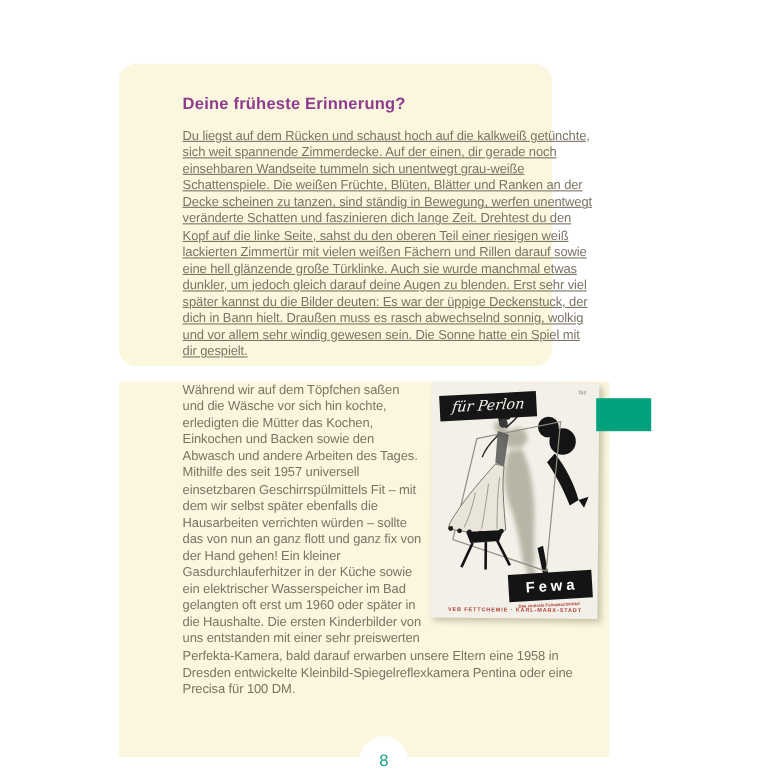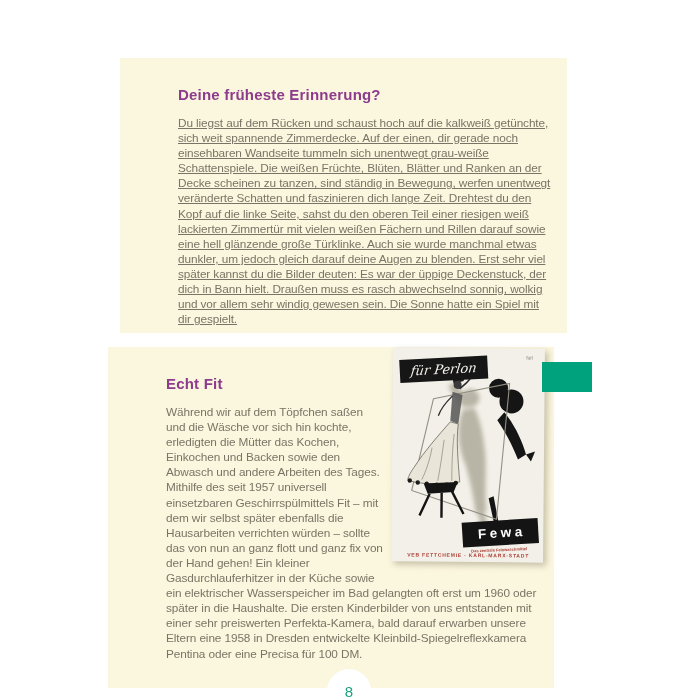--- a/index.html
+++ b/index.html
@@ -6,22 +6,23 @@
   body{
     width:700px;height:700px;position:relative;overflow:hidden;
     background:#ffffff;
     font-family:"Liberation Sans", sans-serif;
   }
   .page{position:absolute;inset:0;background:#ffffff;}
   .cream-block{
     position:absolute;background:#fbf6de;box-sizing:border-box;
   }
   #block-memory{
-    left:120px;top:58px;width:447px;height:275px;
+    left:108px;top:58px;width:394px;height:275px;
     padding:28px 14px 0 58px;
+    border-radius:16px;
   }
   #block-echtfit{
     left:108px;top:347px;width:446px;height:341px;
     padding:0 10px 0 58px;
   }
   .sec-heading{
     color:#8d3b8d;font-size:15px;font-weight:700;letter-spacing:.2px;
     margin:0 0 13px 0;
   }
   #block-echtfit .sec-heading{margin:28px 0 13px 0;}
@@ -142,21 +143,20 @@
       </div>
       <span class="corner-mark">fait</span>
 
       <div class="fewa-box">
         <span class="fewa-text">Fewa</span>
       </div>
       <div class="ad-tagline">Das zentrale Feinwaschmittel</div>
       <div class="ad-manufacturer">VEB FETTCHEMIE · KARL-MARX-STADT</div>
     </figure>
 
-    <h2 class="sec-heading">Echt Fit</h2>
     <p class="body-text">Während wir auf dem Töpfchen saßen und die Wäsche vor sich hin kochte, erledigten die Mütter das Kochen, Einkochen und Backen sowie den Abwasch und andere Arbeiten des Tages. Mithilfe des seit 1957 universell einsetzbaren Geschirrspülmittels Fit – mit dem wir selbst später ebenfalls die Hausarbeiten verrichten würden – sollte das von nun an ganz flott und ganz fix von der Hand gehen! Ein kleiner Gasdurchlauferhitzer in der Küche sowie ein elektrischer Wasserspeicher im Bad gelangten oft erst um 1960 oder später in die Haushalte. Die ersten Kinderbilder von uns entstanden mit einer sehr preiswerten Perfekta-Kamera, bald darauf erwarben unsere Eltern eine 1958 in Dresden entwickelte Kleinbild-Spiegelreflexkamera Pentina oder eine Precisa für 100 DM.</p>
   </section>
 
   <div class="bookmark-tab"></div>
 
   <div class="pagenum-circle">
     <span class="pagenum">8</span>
   </div>
 
 </div>

